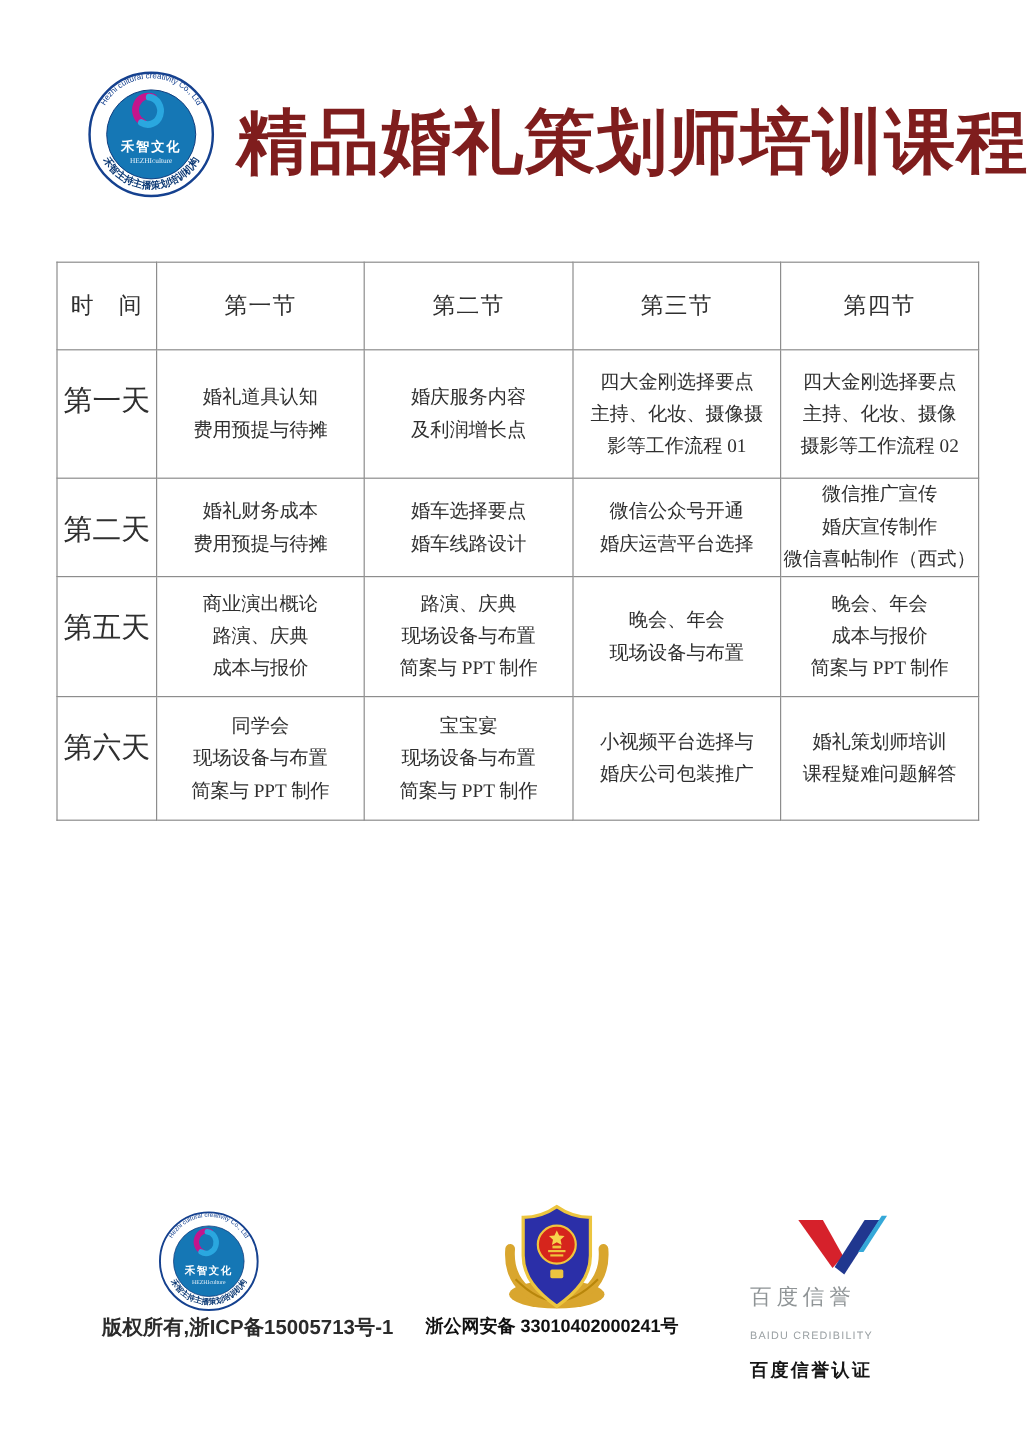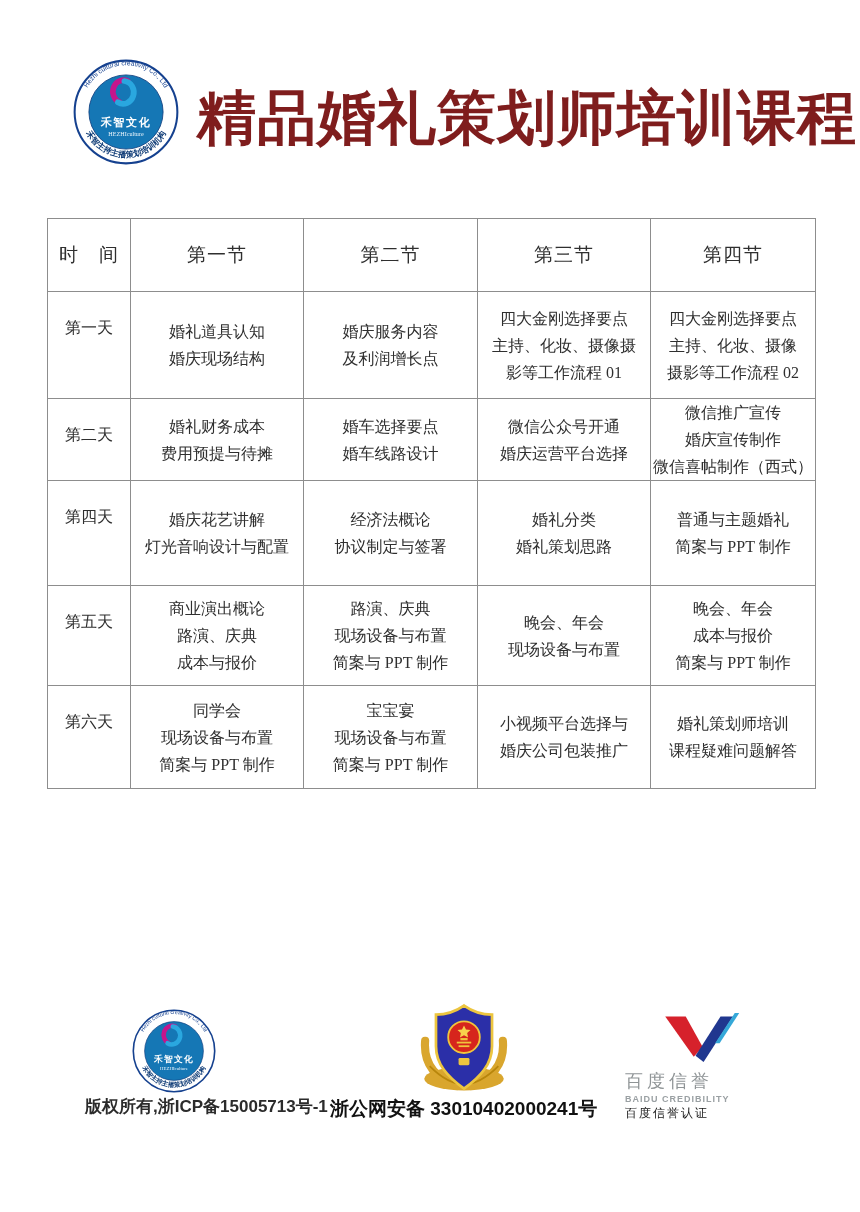--- a/index.html
+++ b/index.html
@@ -22,49 +22,49 @@
   table.course {
     position:absolute; left:47px; top:218px; width:768px;
     border-collapse:collapse; table-layout:fixed;
   }
   .course th, .course td {
     border:1px solid #8d8d8d; text-align:center; vertical-align:middle;
     font-weight:normal; color:#2f2f2f; white-space:pre-line; padding:0 2px;
   }
   .course thead th { font-size:19px; letter-spacing:1px; }
   .course td { font-size:16px; line-height:27px; }
-  .course tbody th.day { vertical-align:top; padding-top:26px; font-size:16px; }
+  .course tbody th.day { vertical-align:top; padding-top:26px; font-size:24px; }
   tr.hr  { height:73px; }
   tr.r1  { height:107px; }
   tr.r2  { height:74px; }
   tr.r3  { height:101px; }
   tr.r4  { height:105px; }
   tr.r5  { height:100px; }
   tr.r6  { height:103px; }
 
   
   .copyright {
     position:absolute; left:85px; top:1095px;
     font-family:"Liberation Sans","DejaVu Sans",sans-serif;
     font-size:17px; font-weight:600; color:#2b2b2b; white-space:nowrap;
   }
   .police-badge { position:absolute; left:420px; top:1001px; }
   .police-text {
     position:absolute; left:330px; top:1096px; width:260px; text-align:center;
     font-family:"Liberation Sans","DejaVu Sans",sans-serif;
-    font-size:19px; font-weight:bold; color:#111; white-space:nowrap;
+    font-size:15px; font-weight:bold; color:#111; white-space:nowrap;
   }
   .baidu {
     position:absolute; left:625px; top:1010px; width:150px; text-align:left;
     font-family:"Liberation Sans","DejaVu Sans",sans-serif;
   }
   .baidu svg { display:block; margin:0 auto; }
   .baidu-name { font-size:18px; color:#8f9496; letter-spacing:4px; margin-top:3px; }
-  .baidu-en   { font-size:9px;  color:#9aa0a3; letter-spacing:1px; margin-top:1px;font-weight:bold; }
-  .baidu-cert { font-size:12px; font-weight:normal; color:#161616; letter-spacing:2px; margin-top:1px; }
+  .baidu-en   { font-size:9px;  color:#9aa0a3; letter-spacing:1px; margin-top:15px; }
+  .baidu-cert { font-size:15px; font-weight:bold; color:#161616; letter-spacing:2px; margin-top:15px; }
 </style>
 </head>
 <body>
 
 <div class="page">
 
   <svg class="logo-lg" width="106" height="106" viewBox="0 0 130 130">
     <circle cx="65" cy="65" r="63" fill="#ffffff" stroke="#15418f" stroke-width="2.5"></circle>
     <circle cx="65" cy="65" r="45.5" fill="#1577b5" stroke="#0f3c7e" stroke-width="1"></circle>
     <defs>
@@ -99,52 +99,41 @@
         <th>第一节</th>
         <th>第二节</th>
         <th>第三节</th>
         <th>第四节</th>
       </tr>
     </thead>
     <tbody>
       <tr class="r1">
         <th class="day">第一天</th>
         <td>婚礼道具认知
-婚庆现场结构</td>
+费用预提与待摊</td>
         <td>婚庆服务内容
 及利润增长点</td>
         <td>四大金刚选择要点
 主持、化妆、摄像摄
 影等工作流程 01</td>
         <td>四大金刚选择要点
 主持、化妆、摄像
 摄影等工作流程 02</td>
       </tr>
       <tr class="r2">
         <th class="day">第二天</th>
         <td>婚礼财务成本
 费用预提与待摊</td>
         <td>婚车选择要点
 婚车线路设计</td>
         <td>微信公众号开通
 婚庆运营平台选择</td>
         <td>微信推广宣传
 婚庆宣传制作
 微信喜帖制作（西式）</td>
-      </tr>
-      <tr class="r4">
-        <th class="day">第四天</th>
-        <td>婚庆花艺讲解
-灯光音响设计与配置</td>
-        <td>经济法概论
-协议制定与签署</td>
-        <td>婚礼分类
-婚礼策划思路</td>
-        <td>普通与主题婚礼
-简案与 PPT 制作</td>
       </tr>
       <tr class="r5">
         <th class="day">第五天</th>
         <td>商业演出概论
 路演、庆典
 成本与报价</td>
         <td>路演、庆典
 现场设备与布置
 简案与 PPT 制作</td>
         <td>晚会、年会

